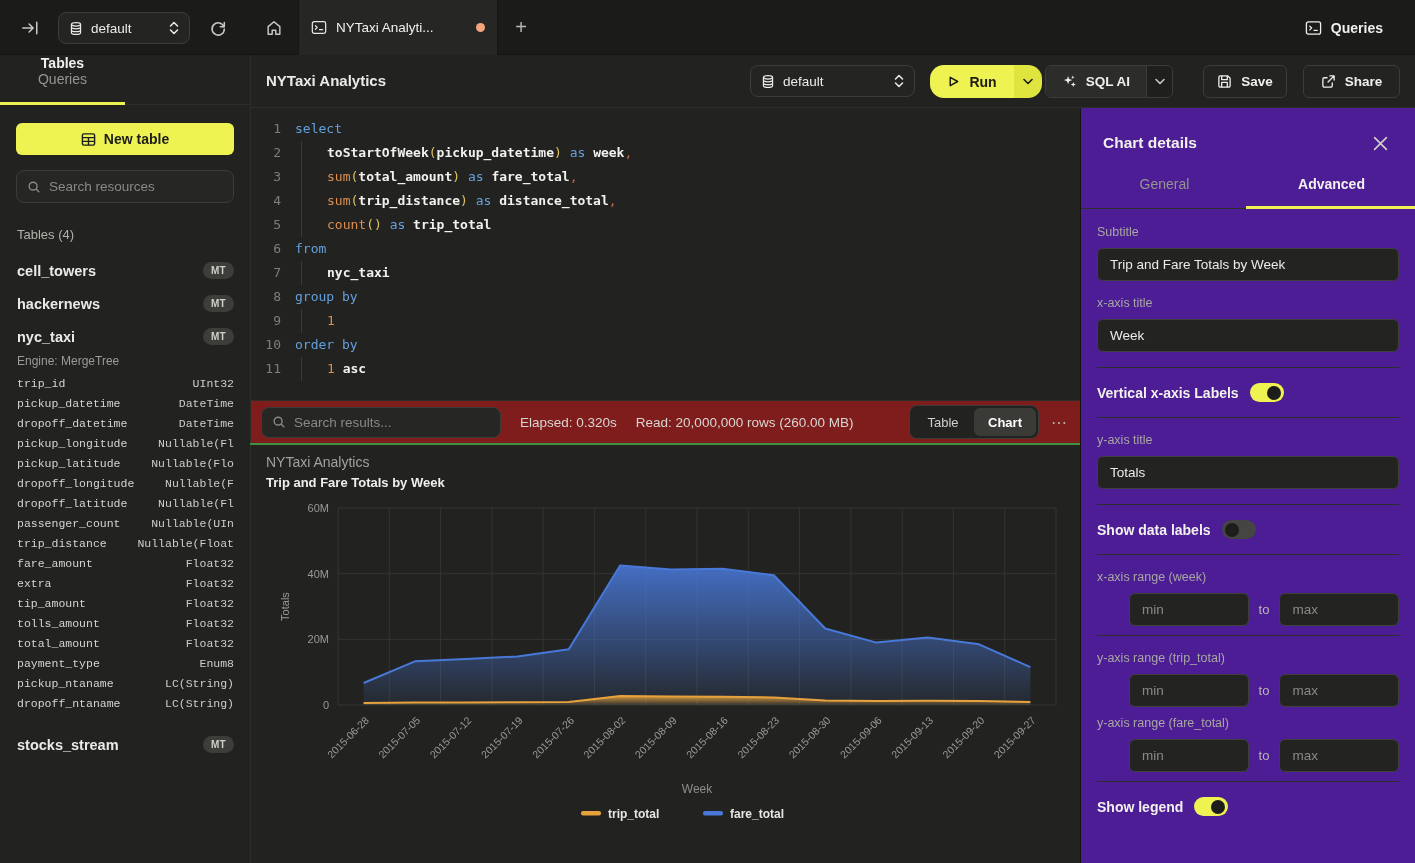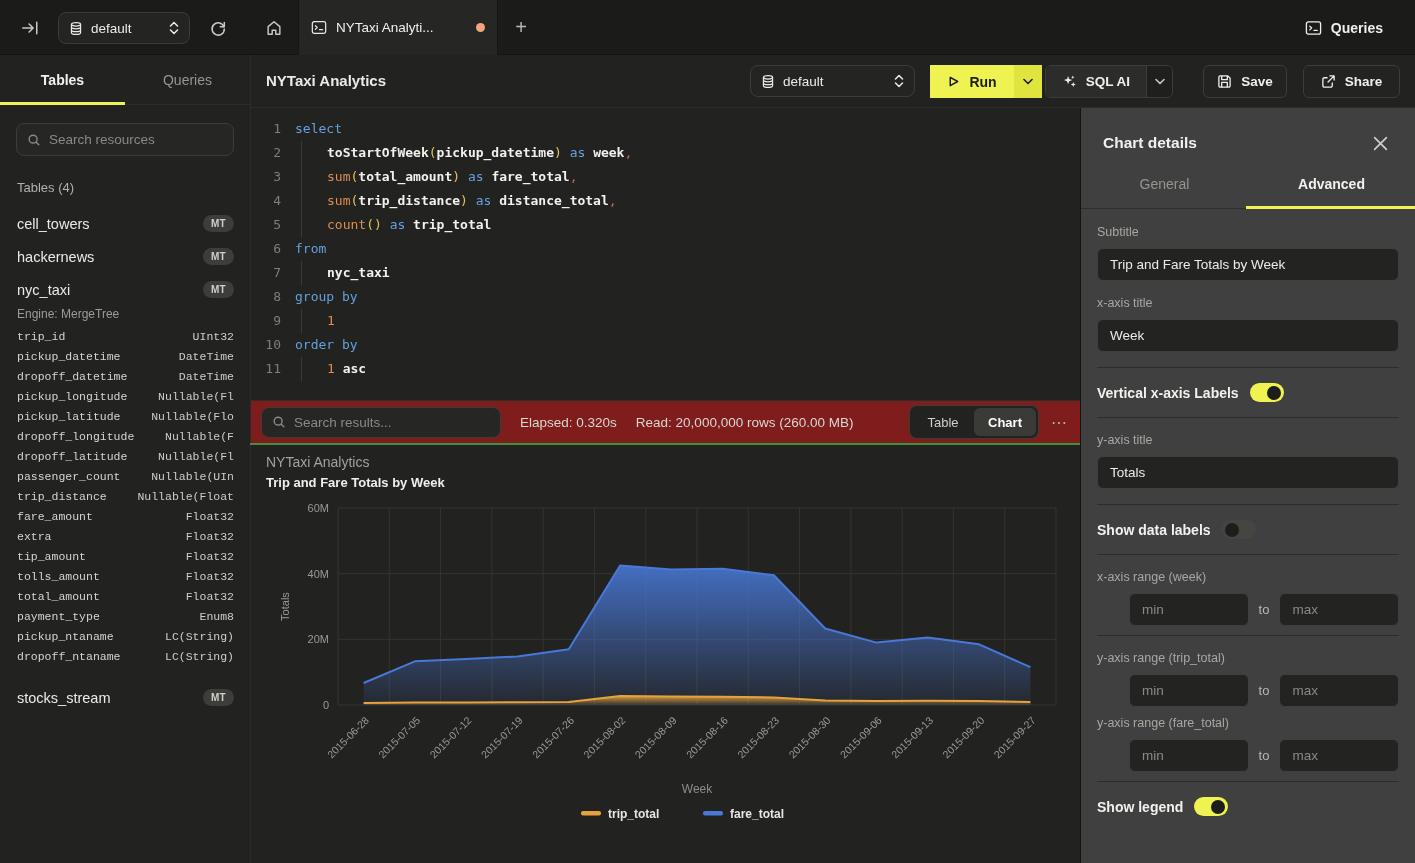--- a/index.html
+++ b/index.html
@@ -23,51 +23,51 @@
   .query-tab { width:200px; background:#262624; border-left:1px solid #151513; border-right:1px solid #151513;
     display:flex; align-items:center; gap:9px; padding:0 12px; cursor:pointer; }
   .query-tab .tab-label { flex:1; font-size:13.5px; color:#f0efeb; white-space:nowrap; overflow:hidden; }
   .dirty-dot { width:9px; height:9px; border-radius:50%; background:#f2a47c; }
   .new-tab-btn { width:46px; display:flex; align-items:center; justify-content:center; color:#b9b8b3; font-size:20px; cursor:pointer; }
   .queries-btn { position:absolute; right:32px; top:13px; height:30px; display:flex; align-items:center; gap:9px;
     color:#f0efeb; font-size:14px; font-weight:600; cursor:pointer; }
 
   
   .sidebar { position:absolute; left:0; top:55px; width:250px; height:808px; background:#222220; }
-  .side-tabs { height:50px; display:flex; border-bottom:1px solid #2c2c29; position:relative; }
+  .side-tabs { height:50px; display:flex; border-bottom:1px solid #2c2c29; position:relative;flex-direction:column; }
   .side-tab { width:125px; display:flex; align-items:center; justify-content:center; font-size:14px; cursor:pointer; }
   .side-tab.active { color:#f2f1ed; font-weight:700; }
   .side-tab.inactive { color:#96958f; }
   .side-tab-underline { position:absolute; left:0; bottom:-1px; width:125px; height:3px; background:#eff351; }
   .side-body { padding:18px 0 0 0; }
   .new-table-btn { margin:0 16px 15px 16px; height:32px; background:#eff351; color:#1c1c1a;
     border-radius:6px; display:flex; align-items:center; justify-content:center; gap:8px;
     font-size:14px; font-weight:700; cursor:pointer; }
   .side-search { margin:0 16px 24px 16px; height:33px; background:#262624; border:1px solid #3c3c39;
     border-radius:8px; display:flex; align-items:center; gap:8px; padding:0 10px; color:#8a8984; cursor:text; }
   .side-search span { font-size:13.5px; }
   .section-label { margin:0 0 12px 17px; font-size:13px; color:#b2b1ab; }
   .tbl-row { height:33px; display:flex; align-items:center; justify-content:space-between;
     padding:0 16px 0 17px; cursor:pointer; }
-  .tbl-name { font-size:14.5px; font-weight:400; color:#eceae6; }
+  .tbl-name { font-size:14.5px; font-weight:700; color:#eceae6; }
   .badge { background:#3d3d3a; color:#cfcec9; font-size:10px; font-weight:700;
     border-radius:9px; padding:3px 8px; letter-spacing:.3px; }
   .engine-line { padding-left:17px; font-size:12px; color:#9c9b95; margin:1px 0 6px 0; }
   .cols { padding:0 16px 0 17px; margin-bottom:14px; }
   .col-row { display:flex; justify-content:space-between; line-height:20px;
     font-family:Liberation Mono, monospace; font-size:11.5px; color:#d6d4cf; }
   .col-row .ctype { color:#cfcdc7; }
 
   
   .main-header { position:absolute; left:250px; top:55px; width:1165px; height:53px;
     background:#222220; border-bottom:1px solid #2c2c29; border-left:1px solid #2c2c29; }
   .main-title { position:absolute; left:15px; top:17px; font-size:15px; font-weight:600; color:#eceae6; }
   .main-header .db-select { position:absolute; right:500px; top:10px; width:165px; }
   .run-btn { position:absolute; right:373px; top:10px; width:112px; height:33px; display:flex;
-    border-radius:0; overflow:hidden; cursor:pointer; }
+    border-radius:14px; overflow:hidden; cursor:pointer; }
   .run-main { flex:1; background:#eff351; color:#1d1d14; display:flex; align-items:center;
     justify-content:center; gap:9px; font-size:14px; font-weight:700; }
   .run-chev { width:28px; background:#e0e43e; color:#1d1d14; display:flex; align-items:center; justify-content:center; }
   .sqlai-btn { position:absolute; right:242px; top:10px; width:128px; height:33px; display:flex;
     border:1px solid #3c3c39; border-radius:6px; overflow:hidden; cursor:pointer; }
   .sqlai-main { flex:1; background:#2c2c2a; display:flex; align-items:center; justify-content:center;
     gap:9px; color:#f0efeb; font-size:13.5px; font-weight:700; }
   .sqlai-chev { width:26px; background:#1f1f1d; border-left:1px solid #3c3c39; display:flex;
     align-items:center; justify-content:center; color:#c9c8c3; }
   .ghost-btn { position:absolute; top:10px; height:33px; border:1px solid #3c3c39; background:#232321;
@@ -102,21 +102,21 @@
   .seg-btn.active { background:#3a3a37; color:#ffffff; font-weight:600; }
   .more-btn { margin-left:12px; color:#b2b1ab; font-size:16px; letter-spacing:1px; cursor:pointer; }
 
   
   .chart-card { position:absolute; left:250px; top:445px; width:830px; height:418px; background:#222220;
     border-left:1px solid #2c2c29; }
   .chart-title { position:absolute; left:15px; top:9px; font-size:14px; color:#a2a19c; }
   .chart-subtitle { position:absolute; left:15px; top:30px; font-size:13px; font-weight:700; color:#f0efeb; }
 
   
-  .panel { position:absolute; left:1080px; top:108px; width:335px; height:755px; background:#404040;
+  .panel { position:absolute; left:1080px; top:108px; width:335px; height:755px; background:#4c1d95;
     border-left:1px solid #141412; }
   .panel-header { position:relative; padding:26px 22px 24px 22px; }
   .panel-title { font-size:15.5px; font-weight:700; color:#f2f1ed; }
   .panel-close { position:absolute; right:26px; top:28px; width:16px; height:16px; color:#d2d0cb; cursor:pointer; }
   .panel-tabs { height:33px; display:flex; border-bottom:1px solid #2e2e2b; position:relative; }
   .panel-tab { width:50%; text-align:center; font-size:14px; cursor:pointer; }
   .panel-tab.inactive { color:#96958f; }
   .panel-tab.active { color:#f2f1ed; font-weight:700; }
   .panel-tab-underline { position:absolute; right:0; bottom:-1px; width:169px; height:3px; background:#eff351; }
   .panel-body { padding:16px 16px 0 16px; }
@@ -195,20 +195,29 @@
   </div>
 </div>
 
 <div class="sidebar">
   <div class="side-tabs">
     <div class="side-tab active">Tables</div>
     <div class="side-tab inactive">Queries</div>
     <div class="side-tab-underline"></div>
   </div>
   <div class="side-body">
+    <div class="new-table-btn">
+      <span>
+          <svg width="15" height="15" viewBox="0 0 16 16" fill="none" stroke="currentColor" stroke-width="1.5" stroke-linejoin="round">
+            <rect x="1.5" y="2" width="13" height="12" rx="1.5"></rect>
+            <path d="M1.5 6h13M8 6v8M1.5 10h13"></path>
+          </svg>
+        </span>
+      <span>New table</span>
+    </div>
     <div class="side-search">
       <span>
           <svg width="14" height="14" viewBox="0 0 16 16" fill="none" stroke="currentColor" stroke-width="1.6" stroke-linecap="round">
             <circle cx="7" cy="7" r="4.5"></circle>
             <path d="m10.5 10.5 3 3"></path>
           </svg>
         </span>
       <span>Search resources</span>
     </div>
     <div class="section-label">Tables (4)</div>

